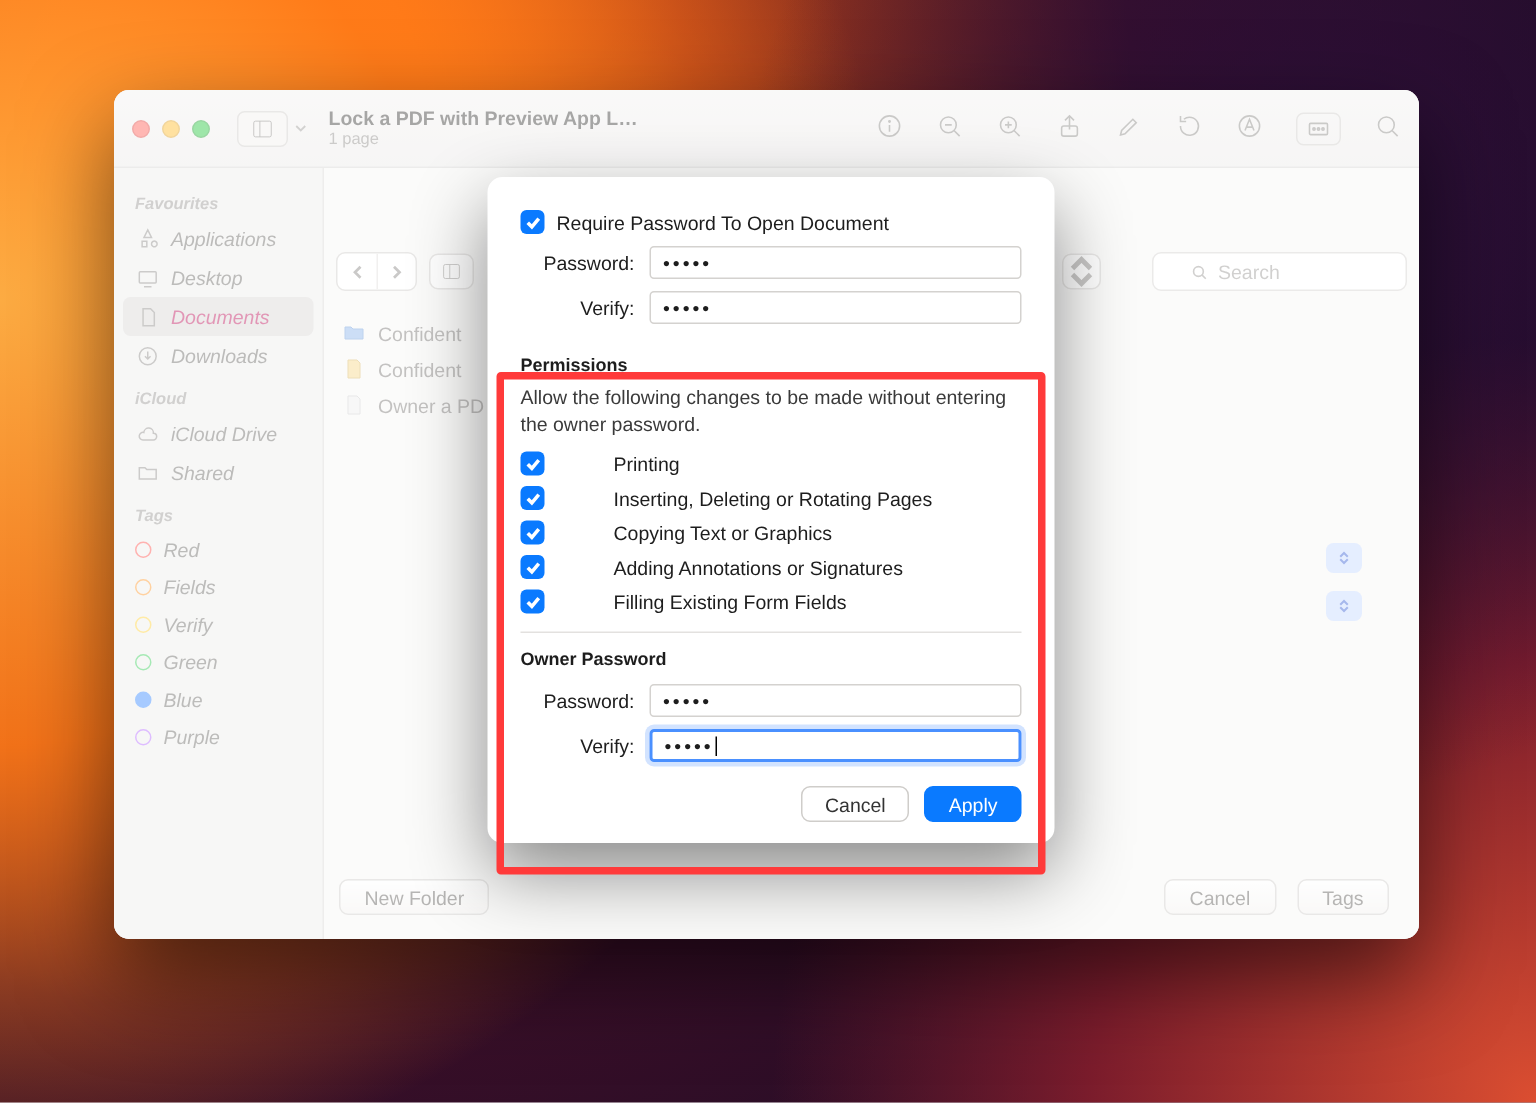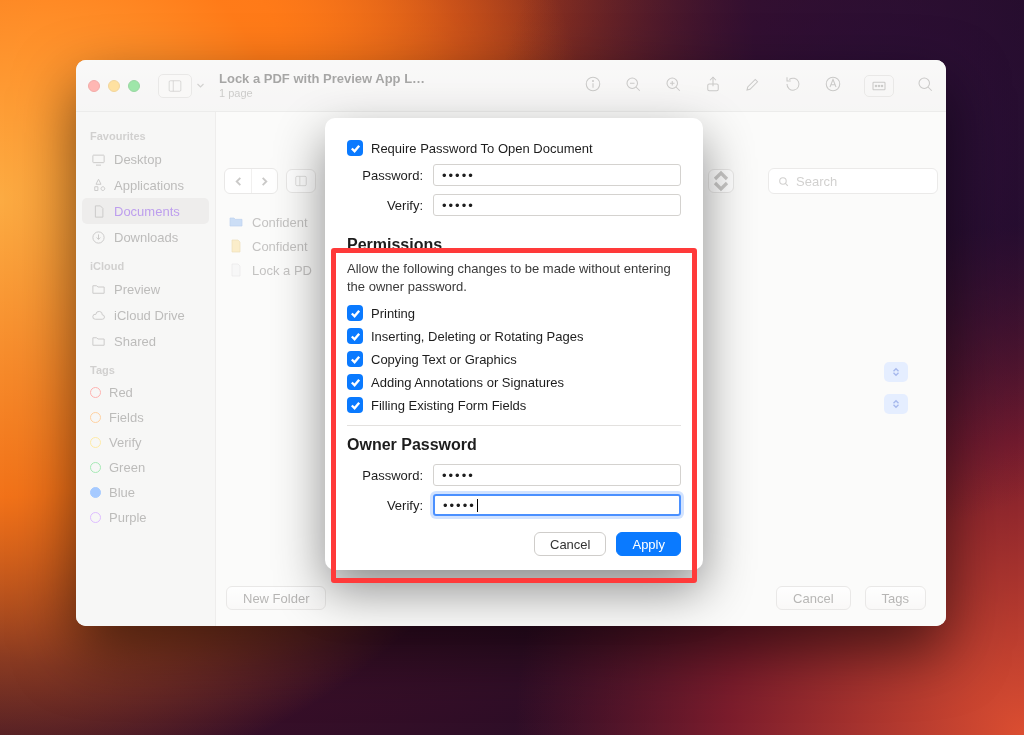--- a/index.html
+++ b/index.html
@@ -45,38 +45,38 @@
   .chev-down svg{width:9px;height:9px;}
   .titleblock{ margin-left:14px; line-height:1.15; }
   .titleblock .t1{font-weight:600;color:#3b3a38;font-size:13px;}
   .titleblock .t2{font-size:11px;color:#8e8c89;}
   .toolbar-icons{margin-left:auto;display:flex;gap:22px;color:#8b8986;}
   .toolbar-icons .ic{width:18px;height:18px;display:flex;align-items:center;justify-content:center;}
   .toolbar-icons svg{width:18px;height:18px;stroke:#8b8986;fill:none;stroke-width:1.4;}
   .toolbar-icons .ic.pill{border:1px solid #cfcdca;border-radius:5px;width:30px;height:22px;}
 
   .win-body{position:absolute;top:52px;bottom:0;left:0;right:0;display:flex;}
-  .left-rail{width:140px;background:#ededec;border-right:1px solid #dad8d6;padding:8px 0;}
+  .left-rail{width:140px;background:#ededec;border-right:1px solid #dad8d6;padding:8px 0;font-style:italic;}
   .lr-head{font-size:11px;color:#9a9895;font-weight:600;padding:10px 14px 4px;}
   .lr-item{display:flex;align-items:center;gap:8px;padding:5px 14px;color:#6c6a67;font-size:13px;}
-  .lr-item.sel{background:#d9d7d5;border-radius:5px;margin:0 6px;padding:5px 8px;color:#6d28d9;text-align:center;}
+  .lr-item.sel{background:#d9d7d5;border-radius:5px;margin:0 6px;padding:5px 8px;color:#be185d;text-align:center;}
   .lr-item .ico{width:16px;height:16px;display:flex;align-items:center;justify-content:center;color:#8f8d8a;}
   .lr-item .ico svg{width:15px;height:15px;stroke:currentColor;fill:none;stroke-width:1.6;}
   .tag-dot{width:11px;height:11px;border-radius:50%;border:1.5px solid;}
   .right-pane{flex:1;background:#f6f5f4;position:relative;}
 
   
   .sheet-row{position:absolute;top:54px;left:8px;right:8px;height:30px;display:flex;align-items:center;gap:8px;}
   .segbtn{display:flex;border:1px solid #cfcdca;border-radius:6px;overflow:hidden;background:#fff;}
   .segbtn span{width:26px;height:24px;display:flex;align-items:center;justify-content:center;color:#8a8885;}
   .segbtn span+span{border-left:1px solid #e0dedc;}
   .segbtn svg{width:11px;height:11px;stroke:#8a8885;fill:none;stroke-width:2;}
   .viewbtn{width:30px;height:24px;border:1px solid #cfcdca;border-radius:6px;background:#fff;display:flex;align-items:center;justify-content:center;color:#8a8885;}
   .select-faux{margin-left:auto;width:26px;height:24px;border:1px solid #cfcdca;border-radius:6px;background:#fff;display:flex;align-items:center;justify-content:center;color:#8a8885;}
-  .searchbox{width:170px;height:26px;border:1px solid #d3d1cf;border-radius:6px;background:#fff;display:flex;align-items:center;padding:0 8px;color:#9a9895;gap:6px;}
+  .searchbox{width:170px;height:26px;border:1px solid #d3d1cf;border-radius:6px;background:#fff;display:flex;align-items:center;padding:0 24px;color:#9a9895;gap:6px;}
   .searchbox svg{width:13px;height:13px;stroke:#9a9895;fill:none;stroke-width:2;}
   .file-list{position:absolute;top:98px;left:8px;width:230px;}
   .file-list .fi{display:flex;align-items:center;gap:8px;padding:4px 4px;color:#7b7976;font-size:13px;}
   .fi .doc-ico{width:16px;height:16px;}
   .rp-select{position:absolute;right:38px;width:24px;height:20px;border-radius:5px;background:#c6d9ff;display:flex;align-items:center;justify-content:center;color:#3a62d6;}
   .rp-select svg{width:10px;height:10px;}
   .rp-select.s1{top:250px;} .rp-select.s2{top:282px;}
   .bottom-buttons{position:absolute;bottom:16px;display:flex;gap:14px;}
   .bottom-buttons.left{left:10px;} .bottom-buttons.right{right:20px;}
   .mac-btn{height:24px;padding:0 16px;border:1px solid #cfcdca;border-radius:6px;background:linear-gradient(#fdfdfd,#f2f0ee);color:#5e5c59;font-size:13px;display:flex;align-items:center;}
@@ -88,23 +88,23 @@
     z-index:20; padding:22px 22px 14px; color:#1d1d1d;
   }
   .modal .row{display:flex;align-items:center;margin-bottom:8px;}
   .chk{width:16px;height:16px;border-radius:4px;background:#0a7aff;display:flex;align-items:center;justify-content:center;flex-shrink:0;margin-right:8px;}
   .chk svg{width:11px;height:11px;stroke:#fff;stroke-width:2.6;fill:none;}
   .flabel{width:76px;text-align:right;margin-right:10px;color:#1d1d1d;}
   .pwfield{flex:1;height:22px;border:1px solid #d4d2cf;border-radius:3px;padding:0 8px;font-size:13px;letter-spacing:2px;color:#1d1d1d;display:flex;align-items:center;}
   .pwfield.focused{border:2px solid #4a90ff;box-shadow:0 0 0 3px rgba(74,144,255,.25);}
   .hl{position:absolute;border:5px solid #ff3a3a;border-radius:3px;pointer-events:none;}
   .hl1{left:6px;top:130px;right:6px;height:335px;}
-  .sec-head{font-weight:700;font-size:16px;margin-top:20px;}
+  .sec-head{font-weight:700;font-size:12px;margin-top:20px;}
   .sec-sub{font-size:13px;color:#3a3a3a;margin:6px 0 10px;line-height:1.35;}
-  .perm-list .row{margin-bottom:7px;}
+  .perm-list .row{margin-bottom:7px;gap:38px;}
   .divider{height:1px;background:#e3e1df;margin:12px 0 10px;}
   .modal-actions{display:flex;justify-content:flex-end;gap:10px;margin-top:16px;}
   .btn{height:24px;padding:0 15px;border-radius:6px;font-size:13px;display:flex;align-items:center;}
   .btn.cancel{background:#fff;border:1px solid #cfcdca;color:#333;}
   .btn.apply{background:#0a7aff;border:1px solid #0a7aff;color:#fff;font-weight:500;}
   .caret{display:inline-block;width:1px;height:13px;background:#000;vertical-align:middle;margin-left:1px;}
 </style>
 </head>
 <body>
 
@@ -196,61 +196,53 @@
         </span>
     </div>
   </div>
 
   <div class="win-body">
     <div class="left-rail">
       <div class="lr-head">Favourites</div>
       <div class="lr-item">
           <span class="ico">
             <svg viewBox="0 0 24 24">
+              <path d="M12 2l4 8H8zM6 14h5v6H6zM16 17a3 3 0 1 0 0-0.01"></path>
+            </svg>
+          </span>
+          <span>Applications</span>
+        </div>
+      <div class="lr-item">
+          <span class="ico">
+            <svg viewBox="0 0 24 24">
               <rect x="3" y="5" width="18" height="12" rx="1"></rect>
               <line x1="8" y1="21" x2="16" y2="21"></line>
             </svg>
           </span>
           <span>Desktop</span>
         </div>
-      <div class="lr-item">
-          <span class="ico">
-            <svg viewBox="0 0 24 24">
-              <path d="M12 2l4 8H8zM6 14h5v6H6zM16 17a3 3 0 1 0 0-0.01"></path>
-            </svg>
-          </span>
-          <span>Applications</span>
-        </div>
       <div class="lr-item sel">
           <span class="ico">
             <svg viewBox="0 0 24 24">
               <path d="M7 3h8l4 4v14H7z"></path>
             </svg>
           </span>
           <span>Documents</span>
         </div>
       <div class="lr-item">
           <span class="ico">
             <svg viewBox="0 0 24 24">
               <circle cx="12" cy="12" r="9"></circle>
               <path d="M12 7v8m-3-3l3 3 3-3"></path>
             </svg>
           </span>
           <span>Downloads</span>
         </div>
 
       <div class="lr-head">iCloud</div>
-      <div class="lr-item">
-          <span class="ico">
-            <svg viewBox="0 0 24 24">
-              <path d="M3 6h6l2 2h10v10H3z"></path>
-            </svg>
-          </span>
-          <span>Preview</span>
-        </div>
       <div class="lr-item">
           <span class="ico">
             <svg viewBox="0 0 24 24">
               <path d="M7 18a4 4 0 1 1 .8-7.9A5 5 0 0 1 18 11a3.5 3.5 0 0 1 0 7z"></path>
             </svg>
           </span>
           <span>iCloud Drive</span>
         </div>
       <div class="lr-item">
           <span class="ico">
@@ -334,21 +326,21 @@
         <div class="fi">
             <span class="doc-ico"><svg viewBox="0 0 24 24" width="16" height="16">
                 <path d="M6 3h9l3 3v15H6z" fill="#f5d88a" stroke="#d8b763"></path>
               </svg></span>
             <span>Confident</span>
           </div>
         <div class="fi">
             <span class="doc-ico"><svg viewBox="0 0 24 24" width="16" height="16">
                 <path d="M6 3h9l3 3v15H6z" fill="#eee" stroke="#ccc"></path>
               </svg></span>
-            <span>Lock a PD</span>
+            <span>Owner a PD</span>
           </div>
       </div>
 
       <div class="rp-select s1">
           <svg viewBox="0 0 12 12">
             <polyline points="3,5 6,2 9,5" fill="none" stroke="#3a62d6" stroke-width="1.6"></polyline>
             <polyline points="3,7 6,10 9,7" fill="none" stroke="#3a62d6" stroke-width="1.6"></polyline>
           </svg>
         </div>
       <div class="rp-select s2">

